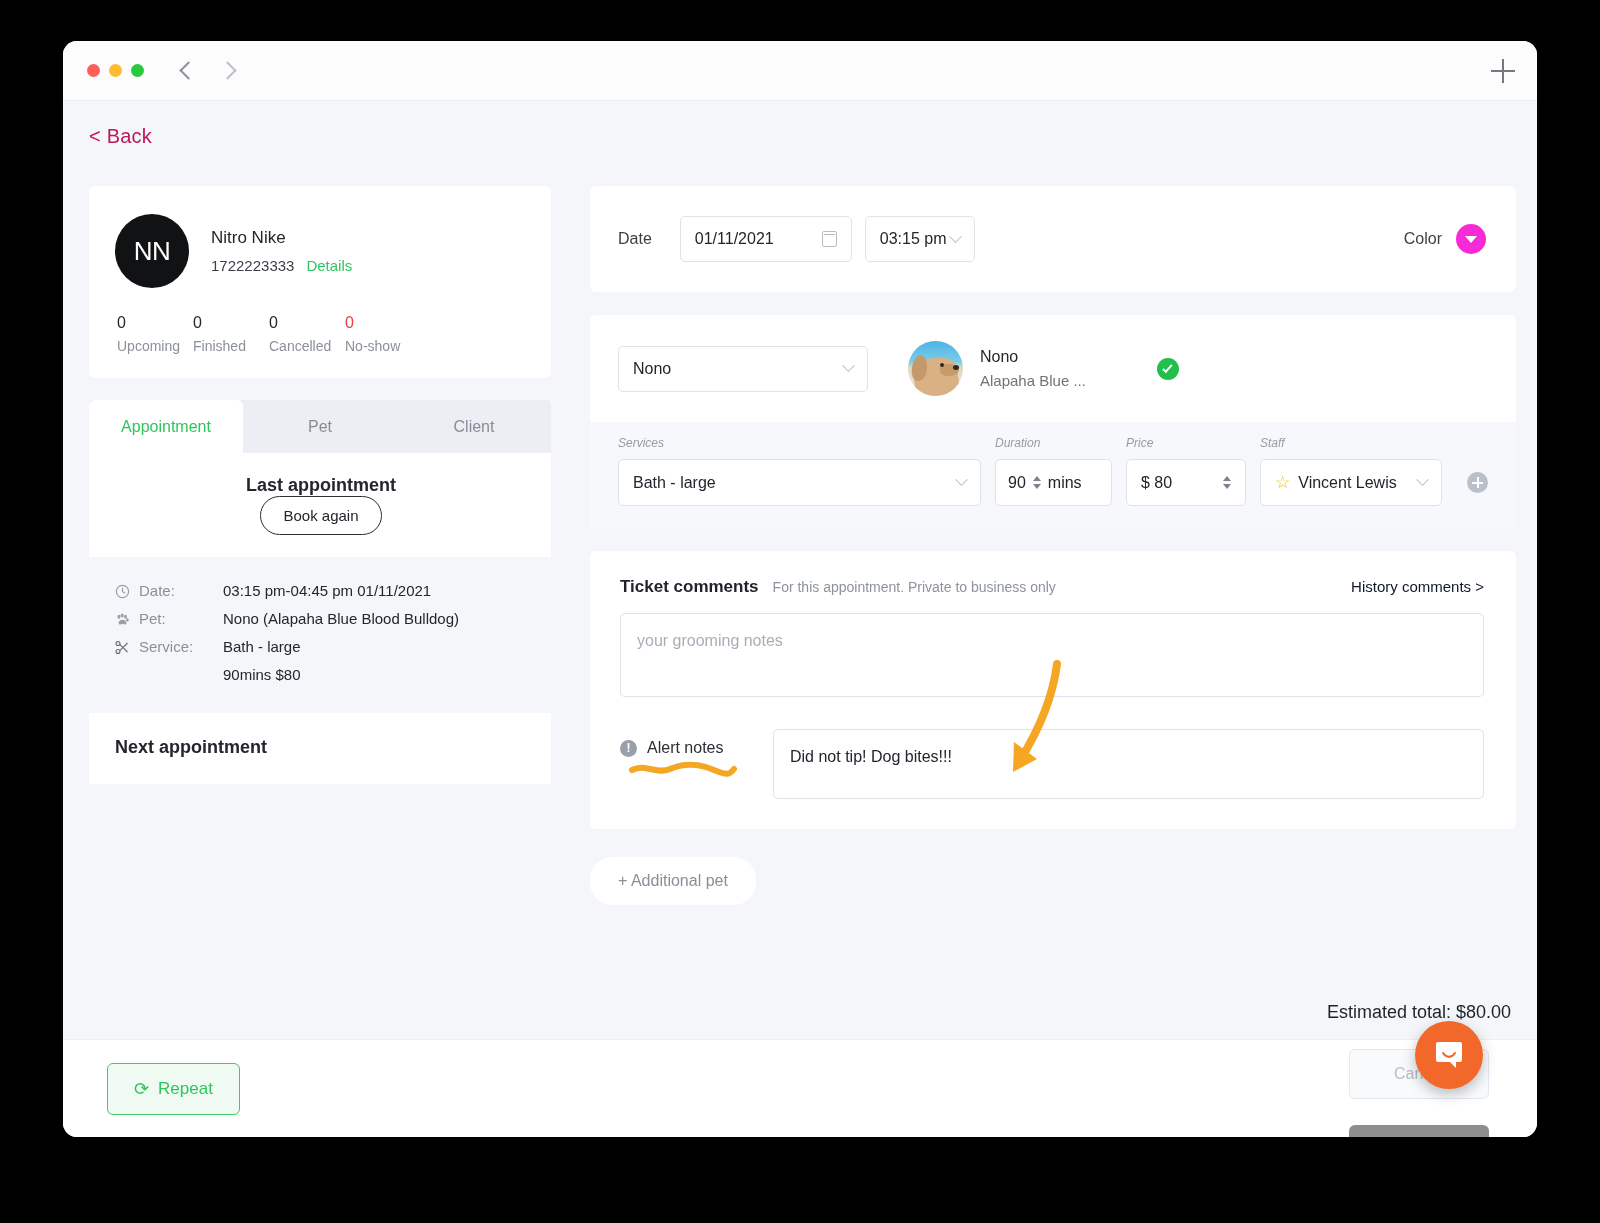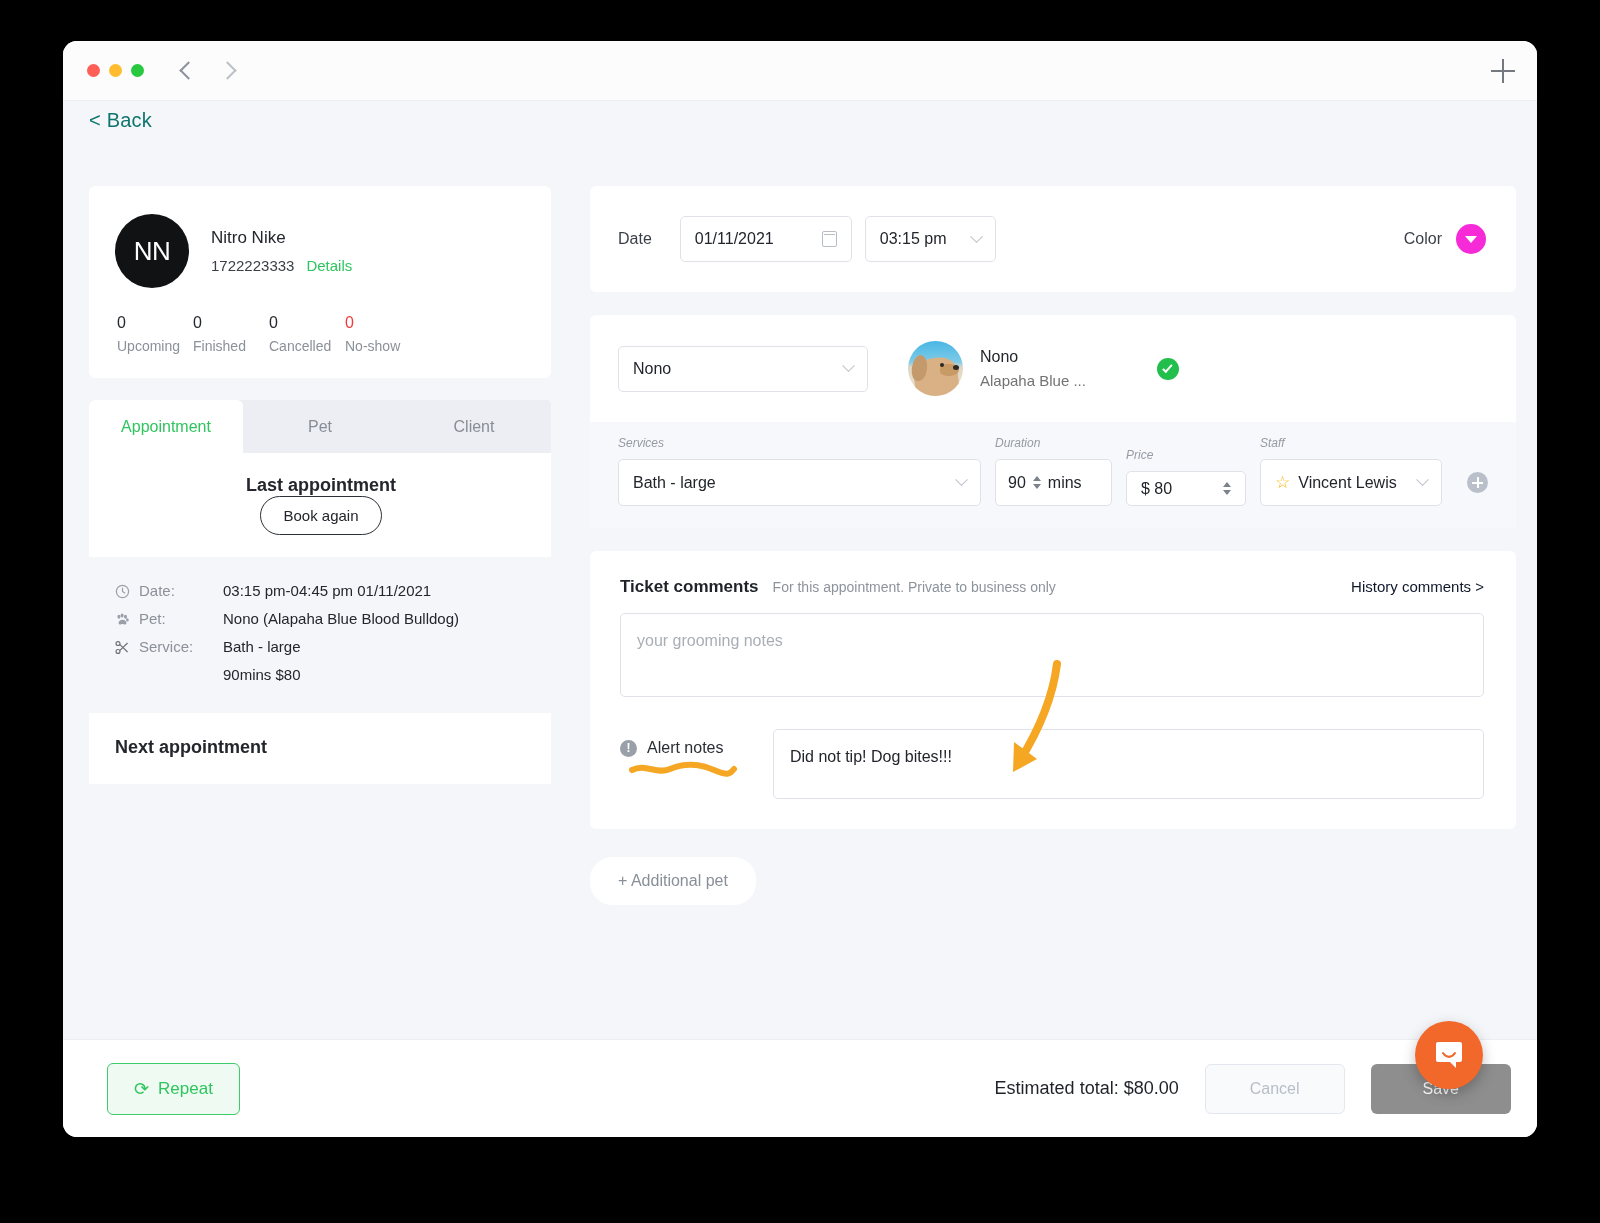--- a/index.html
+++ b/index.html
@@ -58,22 +58,22 @@
 
   
   .appbody {
     flex: 1 1 auto;
     background: #f5f6fa;
     position: relative;
     overflow: hidden;
   }
 
   .backlink {
-    position: absolute; left: 26px; top: 8px;
-    font-size: 20px; color: #0f766e; letter-spacing: .2px;
+    position: absolute; left: 26px; top: 24px;
+    font-size: 20px; color: #be185d; letter-spacing: .2px;
   }
 
   .content {
     position: absolute; left: 0; top: 85px; right: 0; bottom: 0;
     display: flex;
     padding: 0 34px 0 26px;
     gap: 39px;
   }
 
   
@@ -141,21 +141,21 @@
   
   .datepanel { padding: 30px 30px 30px 28px; display: flex; align-items: center; }
   .fieldlabel { font-size: 16px; color: #3a3f47; margin-right: 28px; }
   .inputbox {
     border: 1px solid #dfe2e8; border-radius: 5px;
     height: 46px; display: flex; align-items: center;
     padding: 0 14px; background: #fff;
     font-size: 16px; color: #22252b;
   }
   .datebox { width: 172px; justify-content: space-between; }
-  .timebox { width: 131px; justify-content: space-between; margin-left: 13px; text-align: right; }
+  .timebox { width: 110px; justify-content: space-between; margin-left: 13px; text-align: right; }
   .cal-icon { width: 15px; height: 16px; border: 1.6px solid #b8bdc5; border-radius: 2px; position: relative; }
   .cal-icon::before {
     content:""; position:absolute; top: 2.4px; left: 1px; right: 1px;
     border-top: 1.6px solid #b8bdc5;
   }
   .dd-caret {
     width: 9px; height: 9px;
     border-right: 1.6px solid #bfc4cc; border-bottom: 1.6px solid #bfc4cc;
     transform: rotate(45deg) translate(-2px,-2px);
   }
@@ -213,21 +213,21 @@
     width: 5px; height: 10px;
     border-right: 2.2px solid #fff; border-bottom: 2.2px solid #fff;
     transform: rotate(42deg) translate(-1px,-1px);
   }
 
   .svcrow { background: #f7f8fb; padding: 14px 28px 22px 28px; display: flex; align-items: flex-end; gap: 14px; }
   .svcfield { display: flex; flex-direction: column; }
   .svclabel { font-size: 12px; color: #959ba4; margin-bottom: 9px; font-style: italic; }
   .svcselect { width: 363px; height: 47px; justify-content: space-between; }
   .durbox { width: 117px; height: 47px; gap: 7px; padding: 0 12px; }
-  .pricebox { width: 120px; height: 35px; justify-content: space-between; }
+  .pricebox { width: 120px; height: 47px; justify-content: space-between; }
   .staffbox { width: 182px; height: 47px; justify-content: space-between; }
   .spinner { display: flex; flex-direction: column; gap: 3px; align-items: center; }
   .spinner i {
     width: 0; height: 0;
     border-left: 4px solid transparent; border-right: 4px solid transparent;
     display: block;
   }
   .spinner i.up { border-bottom: 5px solid #7b828c; }
   .spinner i.dn { border-top: 5px solid #7b828c; }
   .star { font-size: 17px; color: #f7b716; margin-right: 8px; line-height: 1; }
@@ -284,21 +284,21 @@
     display: flex; align-items: center;
     padding: 0 26px 0 44px;
     position: relative;
   }
   .repeatbtn {
     border: 1px solid #3ecb6a; background: #effbf2; color: #2fc55e;
     border-radius: 6px; font-size: 17px; font-family: inherit;
     padding: 15px 26px; display: flex; align-items: center; gap: 9px;
   }
   .rep-ico { font-size: 18px; line-height: 1; }
-  .totals { margin-left: auto; display: flex; align-items: center; gap: 26px; }
+  .totals { margin-left: auto; display: flex; align-items: center; gap: 26px; flex-direction: column; }
   .esttotal { font-size: 18px; color: #1f2228; }
   .cancelbtn {
     border: 1px solid #e3e7ef; background: #f9fafc; color: #b8bec7;
     border-radius: 6px; font-size: 16px; font-family: inherit;
     padding: 15px 44px;
   }
   .savebtn {
     border: none; background: #8e8e8e; color: #fff;
     border-radius: 6px; font-size: 16px; font-family: inherit;
     padding: 16px 52px;

